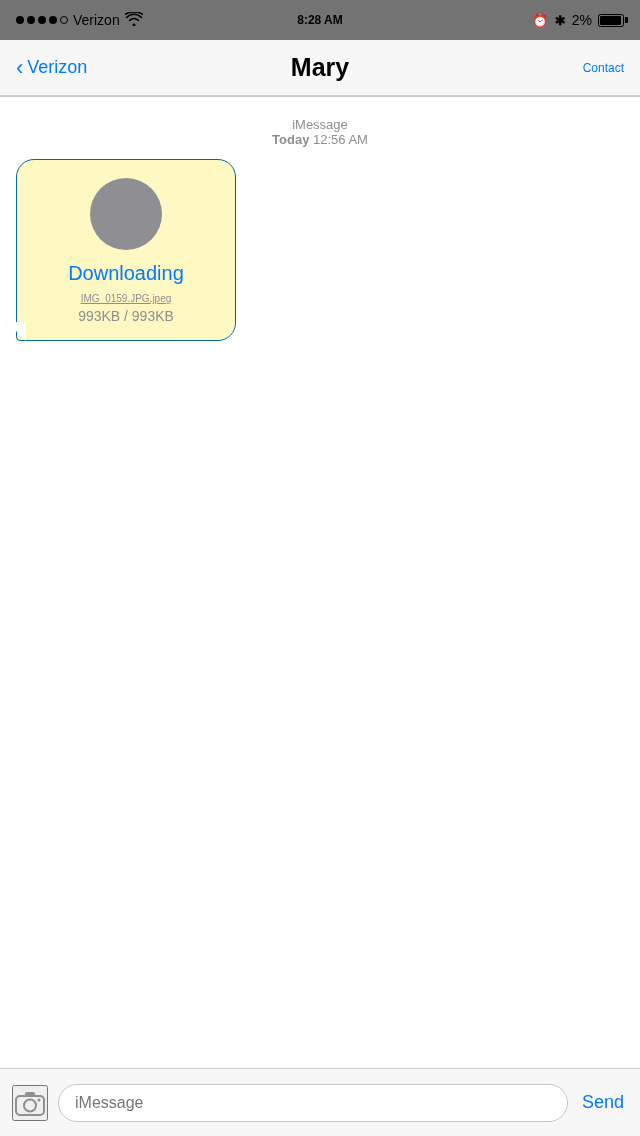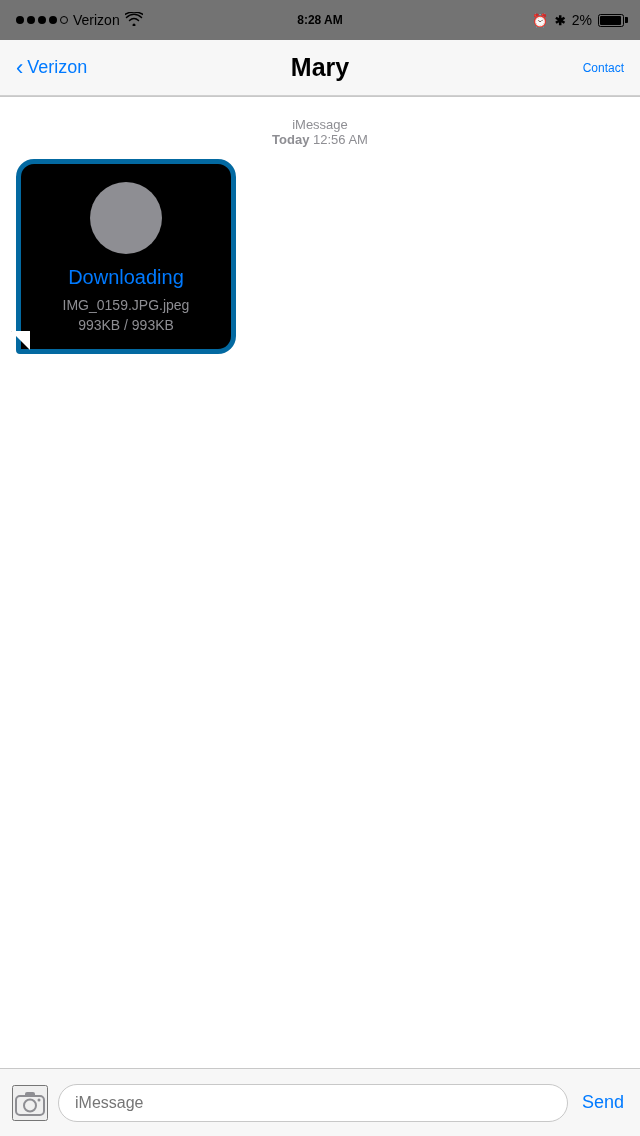--- a/index.html
+++ b/index.html
@@ -165,22 +165,22 @@
       color: #8e8e93;
     }
 
     
     .message-row {
       display: flex;
       justify-content: flex-start;
       margin-top: 8px;
     }
     .bubble {
-      background: #000000;
-      border: 5px solid #0369a1;
+      background: #fef9c3;
+      border: 1px solid #0369a1;
       border-radius: 18px;
       border-bottom-left-radius: 4px;
       padding: 18px 32px 16px;
       max-width: 340px;
       min-width: 220px;
       position: relative;
     }
     
     .bubble::before {
       content: '';
@@ -211,23 +211,24 @@
       margin-bottom: 4px;
     }
 
     .downloading-label {
       font-size: 20px;
       color: #007aff;
       font-weight: 400;
     }
 
     .filename {
-      font-size: 14px;
+      font-size: 10px;
       color: #8e8e93;
       text-align: left;
+      text-decoration: underline;
     }
 
     .filesize {
       font-size: 14px;
       color: #8e8e93;
       text-align: center;
       margin-top: -4px;
     }
 
     

